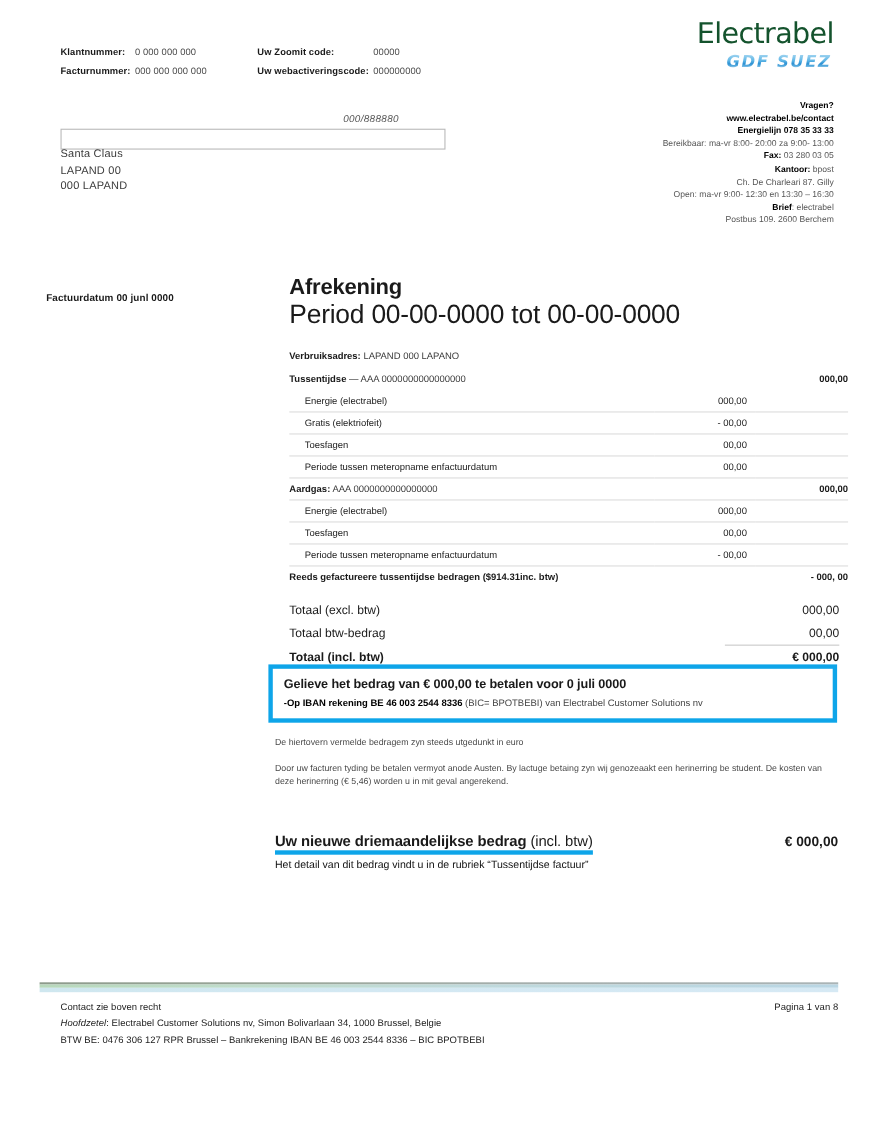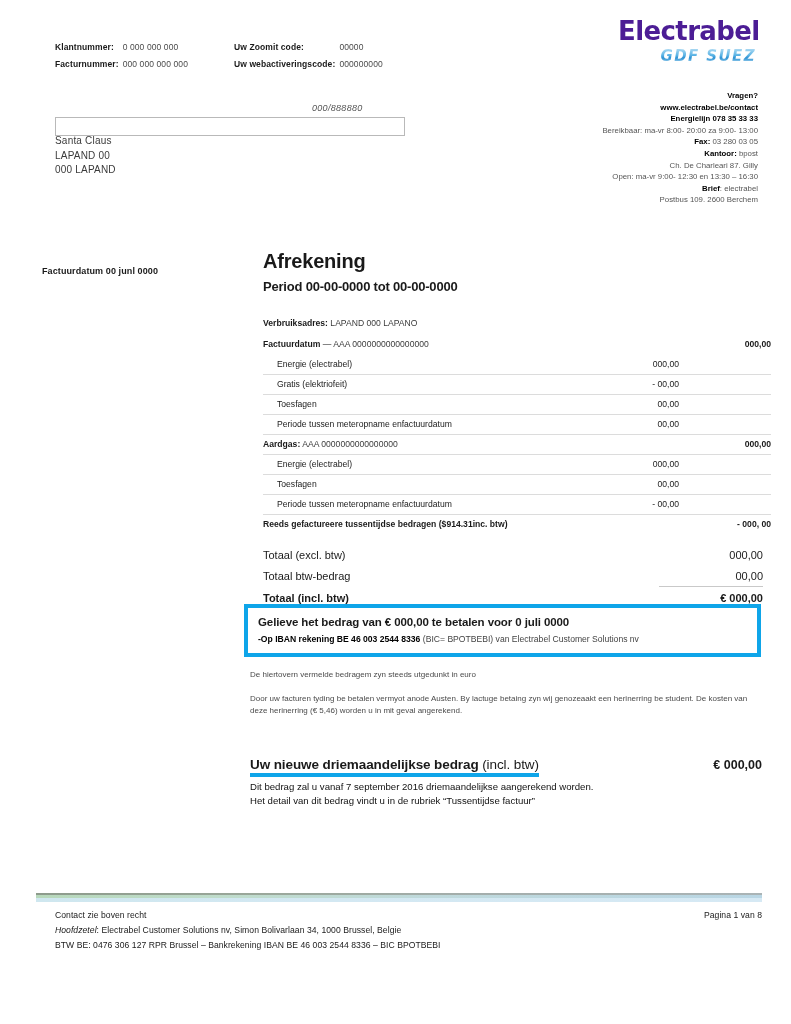--- a/index.html
+++ b/index.html
@@ -38,24 +38,24 @@
 
   .logo {
     position: absolute;
     right: 33px;
     top: 16px;
     text-align: right;
     width: 140px;
   }
   .logo-main {
     font-family: "DejaVu Sans", sans-serif;
-    font-weight: bold;
+    font-weight: normal;
     font-size: 26px;
     letter-spacing: -0.6px;
-    color: #4c1d95;
+    color: #14532d;
     line-height: 30px;
   }
   .logo-sub {
     font-family: "DejaVu Sans", sans-serif;
     font-weight: bold;
     font-style: italic;
     font-size: 15px;
     letter-spacing: 1.4px;
     line-height: 18px;
     margin-top: 1px;
@@ -132,22 +132,22 @@
     left: 263px;
     top: 249px;
   }
   .title-1 {
     font-size: 20px;
     font-weight: bold;
     line-height: 25px;
     letter-spacing: -0.2px;
   }
   .title-2 {
-    font-size: 13px;
-    font-weight: bold;
+    font-size: 24px;
+    font-weight: normal;
     line-height: 25px;
     letter-spacing: -0.2px;
     text-align: center;
   }
 
   
   .items {
     position: absolute;
     left: 263px;
     top: 314px;
@@ -362,21 +362,21 @@
         <td class="col-desc d0">
           <span>Verbruiksadres:</span>
           <span class="reg">LAPAND 000 LAPANO</span>
         </td>
         <td class="col-mid"></td>
         <td class="col-rgt"></td>
       </tr>
       </tbody>
         <tbody id="items-body">
           <tr class="r">
-            <td class="col-desc d0"><span>Factuurdatum</span><span class="reg"> — AAA 0000000000000000</span></td>
+            <td class="col-desc d0"><span>Tussentijdse</span><span class="reg"> — AAA 0000000000000000</span></td>
             <td class="col-mid"></td>
             <td class="col-rgt bold">000,00</td>
           </tr>
           <tr class="r">
             <td class="col-desc d1"><span>Energie (electrabel)</span></td>
             <td class="col-mid">000,00</td>
             <td class="col-rgt"></td>
           </tr>
           <tr class="r sep">
             <td class="col-desc d1"><span>Gratis (elektriofeit)</span></td>
@@ -448,21 +448,20 @@
 
   <div class="note-1">De hiertovern vermelde bedragem zyn steeds utgedunkt in euro</div>
   <div class="note-2">Door uw facturen tyding be betalen vermyot anode Austen. By lactuge betaing zyn wij genozeaakt een herinerring be student. De kosten van deze herinerring (€ 5,46) worden u in mit geval angerekend.</div>
 
   <div class="newamt">
     <div class="newamt-hd">
       <div class="lft"><b>Uw nieuwe driemaandelijkse bedrag</b><span class="reg"> (incl. btw)</span></div>
       <div class="rgt">€ 000,00</div>
     </div>
     <div class="newamt-body">
-      <div>Dit bedrag zal u vanaf 7 september 2016 driemaandelijkse aangerekend worden.</div>
       <div>Het detail van dit bedrag vindt u in de rubriek “Tussentijdse factuur”</div>
     </div>
   </div>
 
   <div class="foot-bar">
     <div class="line-top"></div>
     <div class="line-mid"></div>
     <div class="line-bot"></div>
   </div>
   <div class="footer">

